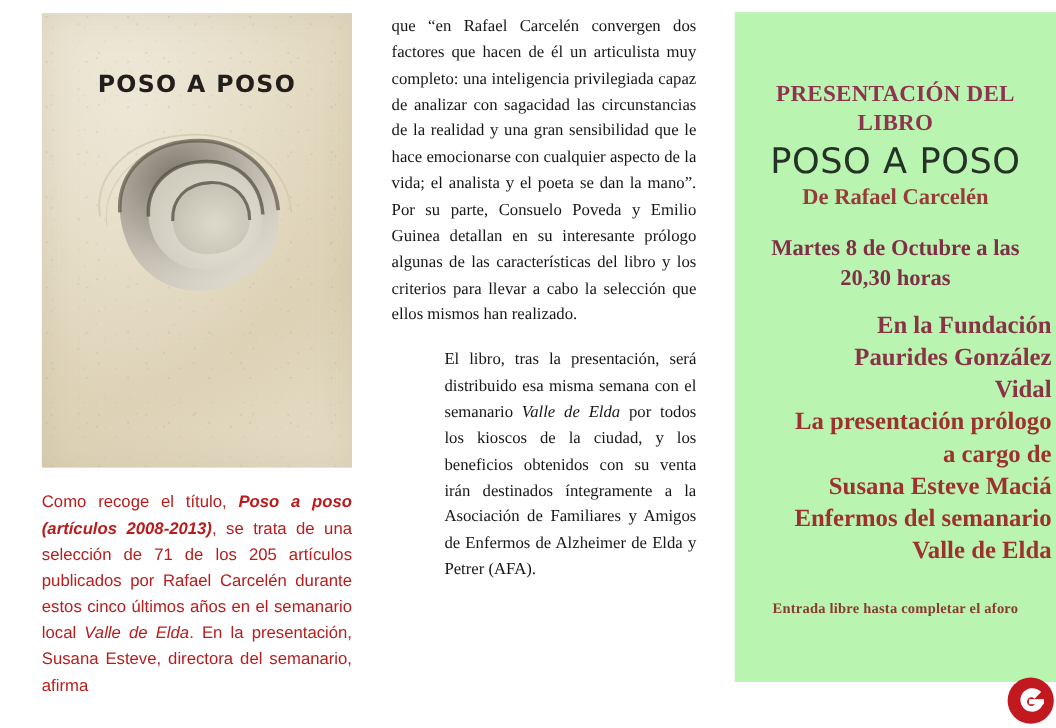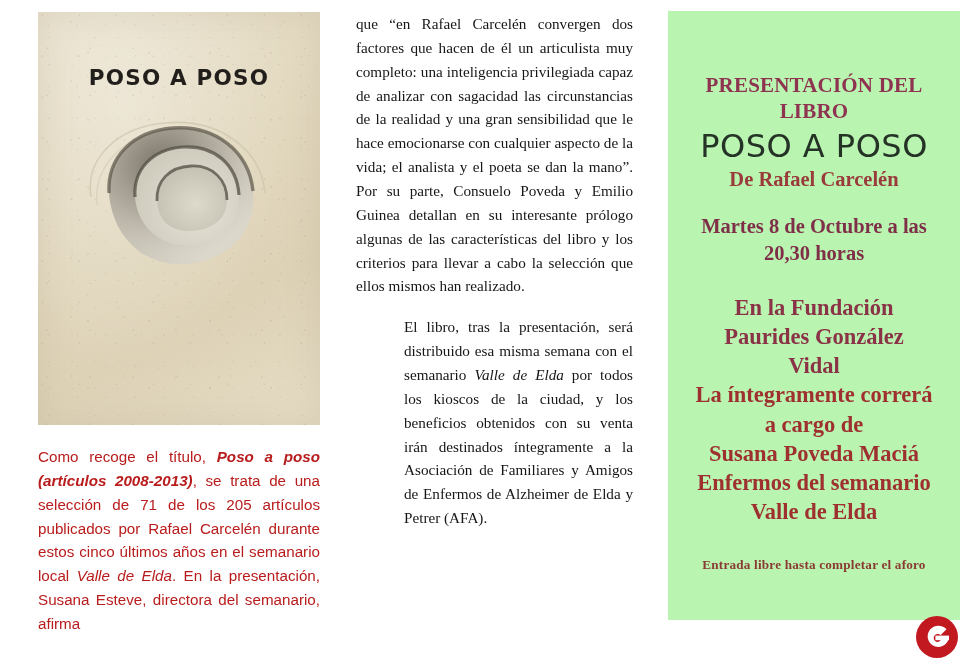--- a/index.html
+++ b/index.html
@@ -152,27 +152,28 @@
   #poster-datetime {
     margin-top: 22px;
     font-family: "Liberation Serif", serif;
     font-weight: bold;
     font-size: 20.5px;
     line-height: 1.3;
     color: #7f3048;
     padding: 0 6px;
   }
   #poster-venue {
-    margin-top: 26px;
+    margin-top: 14px;
     font-family: "Liberation Serif", serif;
     font-weight: bold;
     font-size: 22.5px;
     line-height: 1.3;
     color: #8a3246;
     padding: 0 4px;
+    text-align: right;
   }
   #poster-venue .v-red { color: #9e3030; }
   #poster-note {
     margin-top: 30px;
     font-family: "Liberation Serif", serif;
     font-weight: bold;
     font-size: 13.2px;
     color: #8b3a33;
     letter-spacing: .2px;
   }
@@ -261,23 +262,23 @@
 
   <div id="poster-datetime" class="poster-line">
     <div>Martes  8 de Octubre a las</div>
     <div>20,30 horas</div>
   </div>
 
   <div id="poster-venue" class="poster-line">
     <div>En la Fundación</div>
     <div>Paurides González</div>
     <div>Vidal</div>
-    <div class="v-red">La íntegramente correrá</div>
+    <div class="v-red">La presentación prólogo</div>
     <div class="v-red">a cargo de</div>
-    <div class="v-red">Susana Poveda Maciá</div>
+    <div class="v-red">Susana Esteve Maciá</div>
     <div class="v-red">Enfermos del semanario</div>
     <div class="v-red">Valle de Elda</div>
   </div>
 
   <div id="poster-note" class="poster-line">Entrada libre hasta completar el aforo</div>
 </div>
 
 <svg id="logo" viewBox="0 0 44 44">
   <circle cx="22" cy="22" r="21" fill="#c2181f"></circle>
   <path d="M31.5 14.2 C28.6 10.6 22.6 9.6 18.2 12.0 C13.3 14.7 11.4 20.6 13.6 25.6

